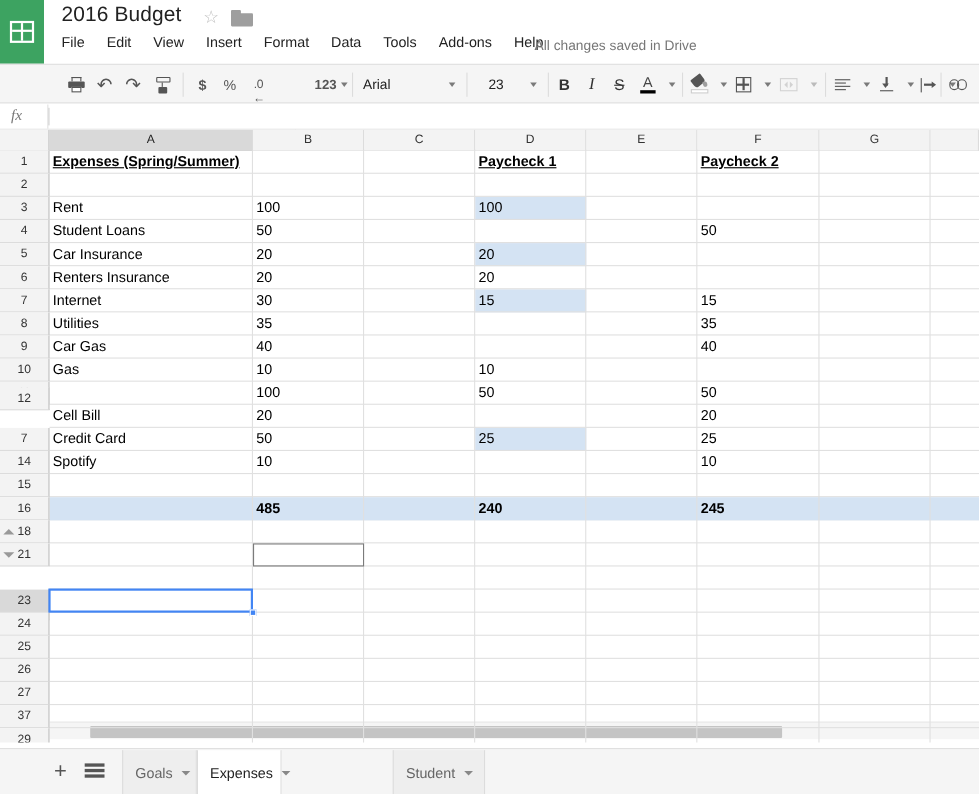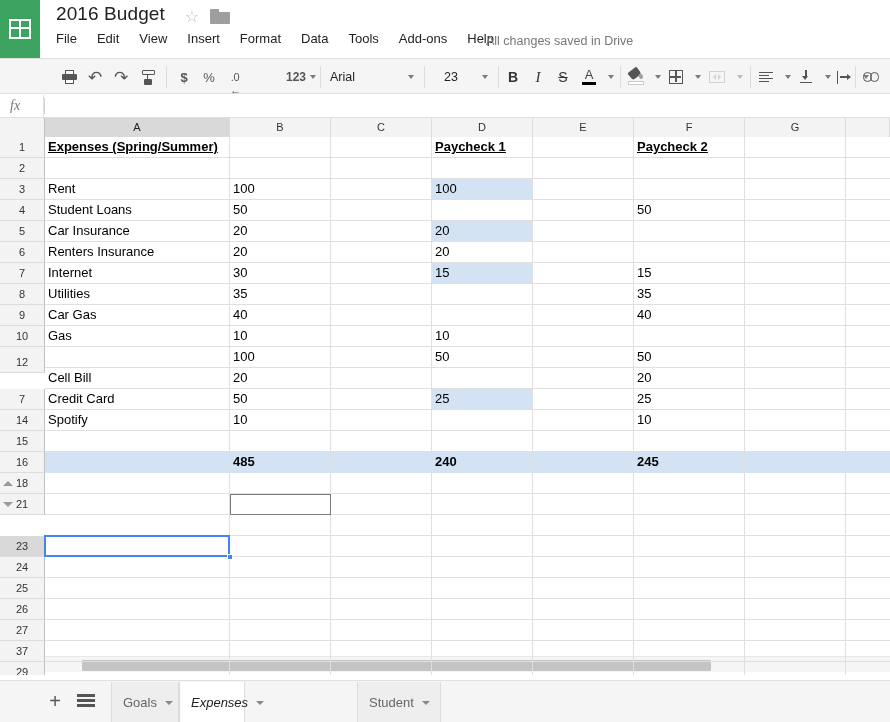--- a/index.html
+++ b/index.html
@@ -538,21 +538,21 @@
   <div id="add-sheet-btn">+</div>
   <div id="all-sheets-btn">
       <i></i>
       <i></i>
       <i></i>
     </div>
 <div class="sheet-tab" style="left: 111px; width: 68px;">
       <span>Goals</span>
       <span class="tcaret"></span>
     </div>
-    <div class="sheet-tab active" style="left: 179px; width: 66px; font-style: italic;">
+    <div class="sheet-tab active" style="left: 179px; width: 77px;">
       <span>Expenses</span>
       <span class="tcaret"></span>
     </div>
     <div class="sheet-tab" style="left: 357px; width: 84px;">
       <span>Student</span>
       <span class="tcaret"></span>
     </div>
   </div>
 
 </body></html>

